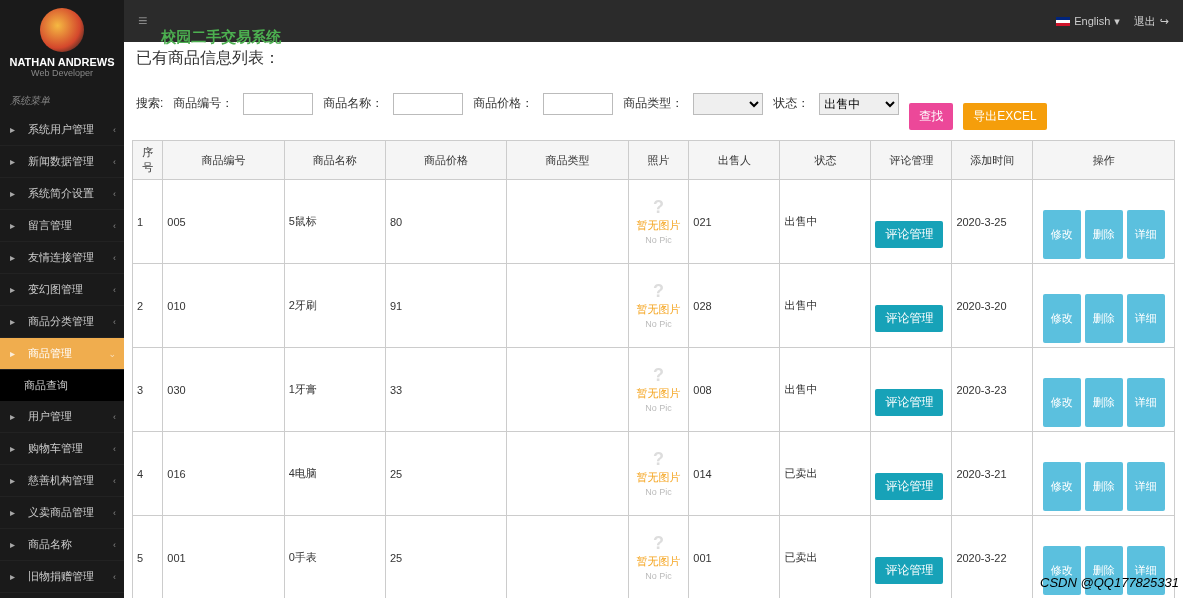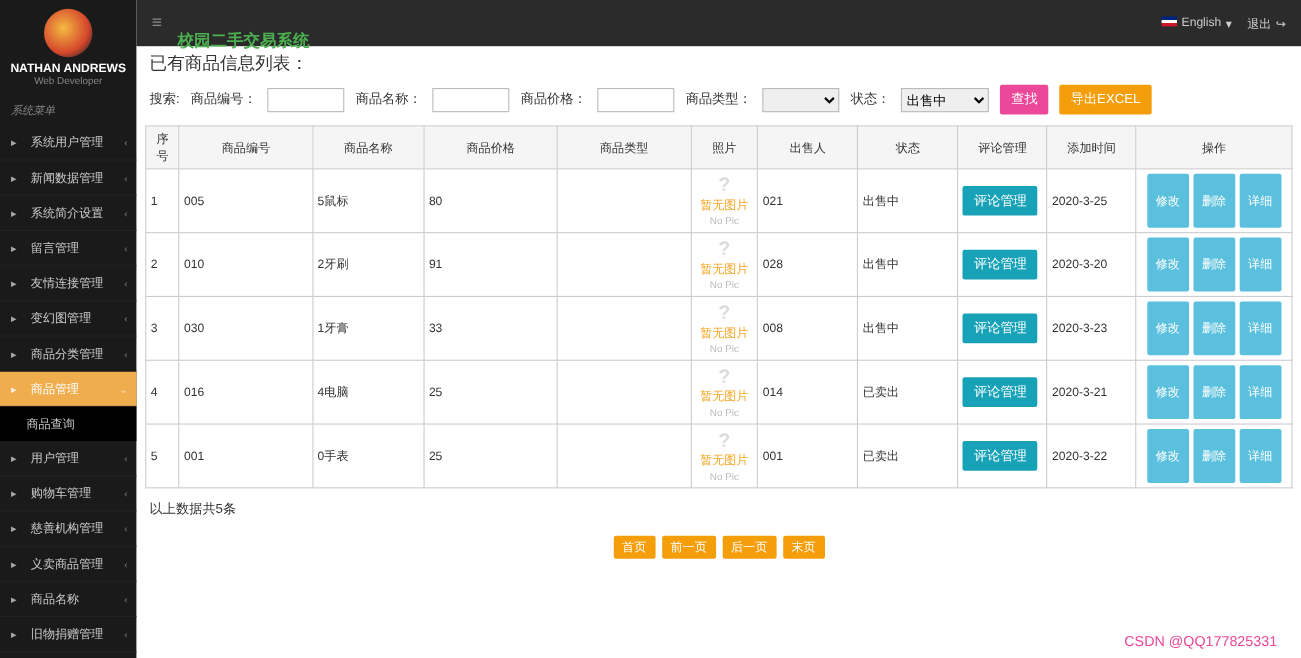--- a/index.html
+++ b/index.html
@@ -13,46 +13,46 @@
 .menu-item { display: flex; align-items: center; padding: 8px 10px; font-size: 11px; color: #ccc; cursor: pointer; border-bottom: 1px solid #222; position: relative; }
 .menu-item.active { background: #f0ad4e; color: #fff; }
 .menu-item .mi-icon { width: 12px; margin-right: 6px; opacity: 0.8; font-size: 10px; }
 .menu-item .mi-arrow { position: absolute; right: 8px; font-size: 9px; opacity: 0.6; }
 .menu-sub { padding: 8px 10px 8px 24px; font-size: 11px; color: #ccc; background: #000000; cursor: pointer; }
 .main { flex: 1; display: flex; flex-direction: column; min-width: 0; }
 .topbar { background: #2b2b2b; height: 42px; display: flex; align-items: center; padding: 0 14px; color: #ccc; }
 .hamburger { color: #888; margin-right: 14px; font-size: 16px; cursor: pointer; }
 .app-title { color: #4caf50; font-weight: bold; font-size: 15px; margin-top: 32px; }
 .top-right { margin-left: auto; display: flex; align-items: center; gap: 14px; font-size: 11px; }
-.lang { display: flex; align-items: flex-start; gap: 4px; cursor: pointer; }
+.lang { display: flex; align-items: center; gap: 4px; cursor: pointer; }
 .flag { width: 14px; height: 9px; background: linear-gradient(#00247d 33%, #fff 33% 66%, #cf142b 66%); display: inline-block; }
 .logout { cursor: pointer; display: flex; align-items: center; gap: 4px; }
 .content { padding: 6px 8px; flex: 1; overflow: auto; }
 .list-title { font-size: 16px; margin: 0 0 8px 4px; }
 .search-row { display: flex; align-items: center; gap: 10px; flex-wrap: wrap; margin: 4px 0 10px 4px; font-size: 12px; }
 .search-row input[type=text] { border: 1px solid #bbb; height: 22px; padding: 0 4px; font-size: 12px; }
 .search-row select { border: 1px solid #bbb; height: 22px; font-size: 12px; }
-.btn { border: none; padding: 5px 10px; font-size: 12px; color: #fff; cursor: pointer; border-radius: 2px; }
+.btn { border: none; padding: 5px 10px; font-size: 12px; color: #fff; cursor: pointer; border-radius: 2px; margin-top: 26px; }
 .btn-pink { background: #ec4899; }
 .btn-orange { background: #f59e0b; }
 .btn-orange-sm { background: #f59e0b; padding: 3px 8px; font-size: 11px; }
 .btn-teal { background: #17a2b8; }
 .btn-cyan { background: #5bc0de; padding: 17px 8px; font-size: 11px; }
 table.data { width: 100%; border-collapse: collapse; table-layout: fixed; }
 table.data th, table.data td { border: 1px solid #ccc; padding: 4px 4px; font-size: 11px; text-align: left; vertical-align: middle; overflow: hidden; }
 table.data th { background: #f5f5f5; font-weight: normal; text-align: center; }
 td.center, th.center { text-align: center; }
 .nopic { display: flex; flex-direction: column; align-items: center; justify-content: center; gap: 2px; }
 .nopic-ch { color: #f5a623; font-size: 11px; }
 .nopic-q { color: #ddd; font-size: 18px; font-weight: bold; line-height: 1; }
 .nopic-en { color: #bbb; font-size: 9px; }
 .op-cell { display: flex; gap: 4px; justify-content: center; }
 .footer-note { margin: 10px 0 16px 4px; font-size: 12px; }
 .pager { display: flex; gap: 6px; justify-content: center; margin: 8px 0 20px; }
-.watermark { position: fixed; right: 22px; bottom: 8px; color: #ec4899; font-size: 13px; }
+.watermark { position: fixed; right: 4px; bottom: 8px; color: #000000; font-size: 13px; font-style: italic; }
 </style>
 </head>
 <body>
 
 <div class="app">
   <aside class="sidebar">
     <div class="avatar"></div>
     <div class="user-name">NATHAN ANDREWS</div>
     <div class="user-role">Web Developer</div>
     <div class="menu-header">系统菜单</div>

